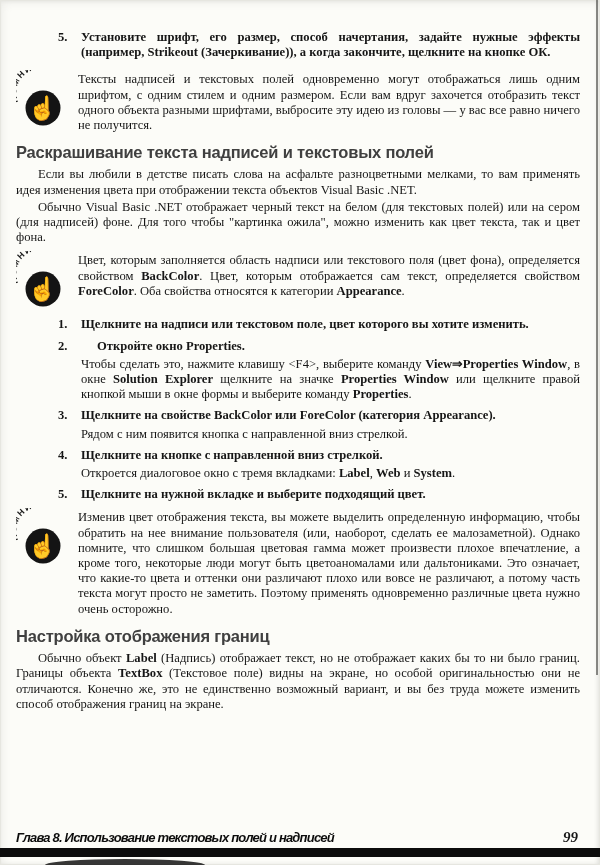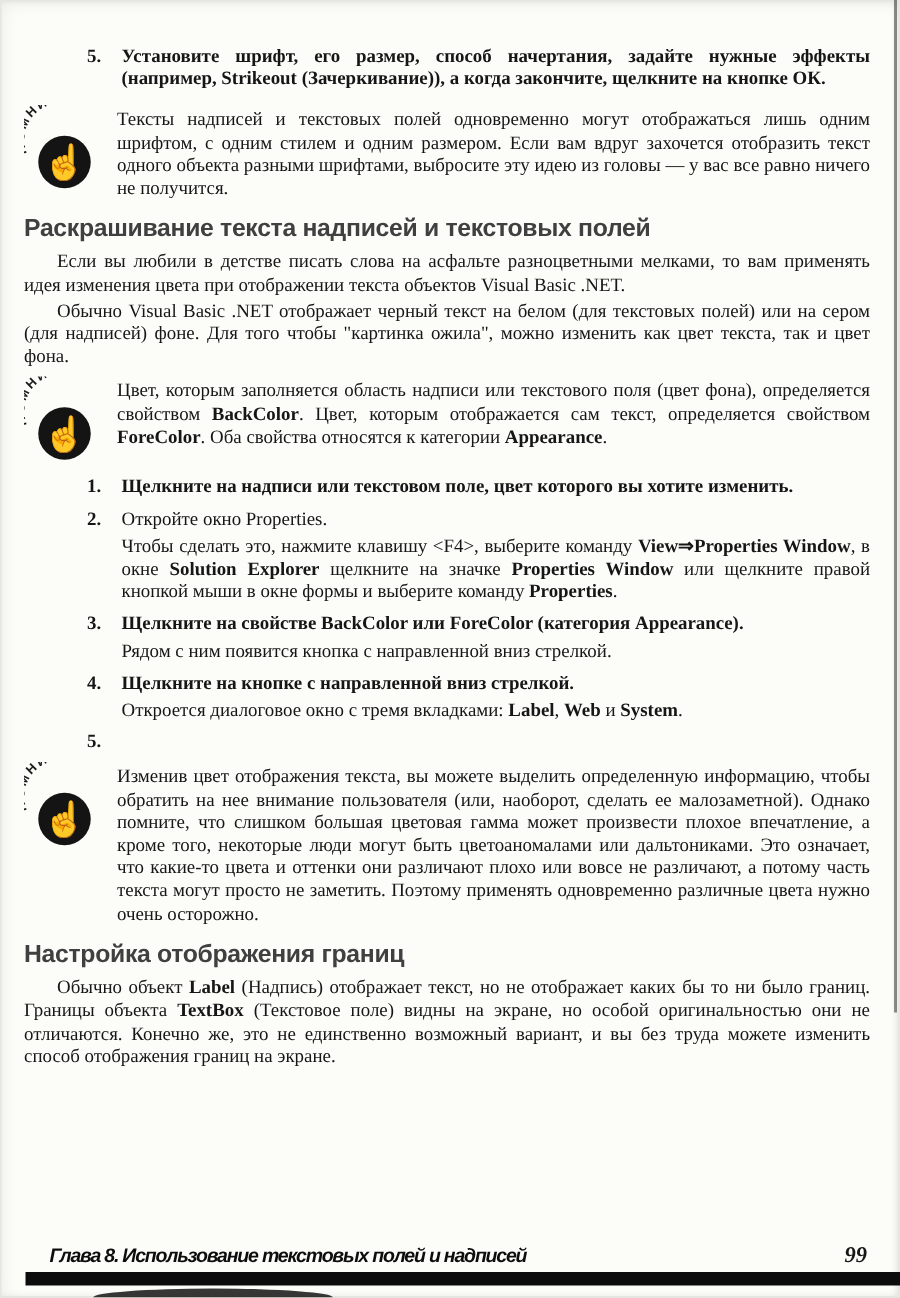--- a/index.html
+++ b/index.html
@@ -54,21 +54,21 @@
   }
   .para { margin: 0 0 2px 0; text-align: justify; }
   .indent { text-indent: 22px; }
 
   .steps { margin: 5px 0 4px 42px; padding: 0; list-style: none; }
   .steps li { margin-bottom: 6px; }
   .stephead { display: flex; gap: 7px; }
   .steptitle { font-weight: bold; text-align: justify; }
   .stepsub { margin: 3px 0 0 23px; text-align: justify; }
 
-  .footer { position: absolute; left: 17px; right: 0; bottom: 8px; }
+  .footer { position: absolute; left: 0; right: 0; bottom: 8px; }
   .footer-line {
     display: flex; justify-content: space-between; align-items: baseline;
     padding: 0 22px 3px 16px;
   }
   .chapter {
     font-family: "Liberation Sans", sans-serif;
     font-weight: 700; font-style: italic;
     font-size: 13px; letter-spacing: -0.8px;
     color: #0d0d0d;
   }
@@ -130,41 +130,42 @@
     <ol class="steps">
       <li>
         <div class="stephead">
           <span class="step-num">1.</span>
           <div class="steptitle"><span style="font-weight: bold;">Щелкните на надписи или текстовом поле, цвет которого вы хотите изменить.</span></div>
         </div>
       </li>
       <li>
         <div class="stephead">
           <span class="step-num">2.</span>
-          <div class="steptitle"><span style="font-weight: normal;">Откройте окно Properties.</span></div>
+          <div class="steptitle"><span style="font-weight: bold; margin-left: 16px;">Откройте окно Properties.</span></div>
         </div>
         <p class="stepsub"><span>Чтобы сделать это, нажмите клавишу &lt;F4&gt;, выберите команду </span><span style="font-weight: bold;">View⇒Properties Window</span><span>, в окне </span><span style="font-weight: bold;">Solution Explorer</span><span> щелкните на значке </span><span style="font-weight: bold;">Properties Window</span><span> или щелкните правой кнопкой мыши в окне формы и выберите команду </span><span style="font-weight: bold;">Properties</span><span>.</span></p>
       </li>
       <li>
         <div class="stephead">
           <span class="step-num">3.</span>
           <div class="steptitle"><span style="font-weight: bold;">Щелкните на свойстве BackColor или ForeColor (категория Appearance).</span></div>
         </div>
         <p class="stepsub"><span>Рядом с ним появится кнопка с направленной вниз стрелкой.</span></p>
       </li>
       <li>
         <div class="stephead">
           <span class="step-num">4.</span>
           <div class="steptitle"><span style="font-weight: bold;">Щелкните на кнопке с направленной вниз стрелкой.</span></div>
         </div>
         <p class="stepsub"><span>Откроется диалоговое окно с тремя вкладками: </span><span style="font-weight: bold;">Label</span><span>, </span><span style="font-weight: bold; margin-top: 28px;">Web</span><span> и </span><span style="font-weight: bold;">System</span><span>.</span></p>
       </li>
       <li>
         <div class="stephead">
           <span class="step-num">5.</span>
+          <div class="steptitle"><span style="font-weight: bold;">Щелкните на нужной вкладке и выберите подходящий цвет.</span></div>
         </div>
       </li>
     </ol>
 
     <div class="remember">
       <svg class="rem-icon" width="52" height="58" viewBox="0 0 52 58">
         <path id="arc3" d="M3,34 A24,24 0 0 1 46,12" fill="none"></path>
         <text class="arc-label" font-size="8.5"><textPath href="#arc3" startOffset="2">ПОМНИ</textPath></text>
         <circle cx="27" cy="38" r="17.5" fill="#141414"></circle>
         <text x="27" y="46" text-anchor="middle" font-size="23" fill="#ffffff">☝</text>

